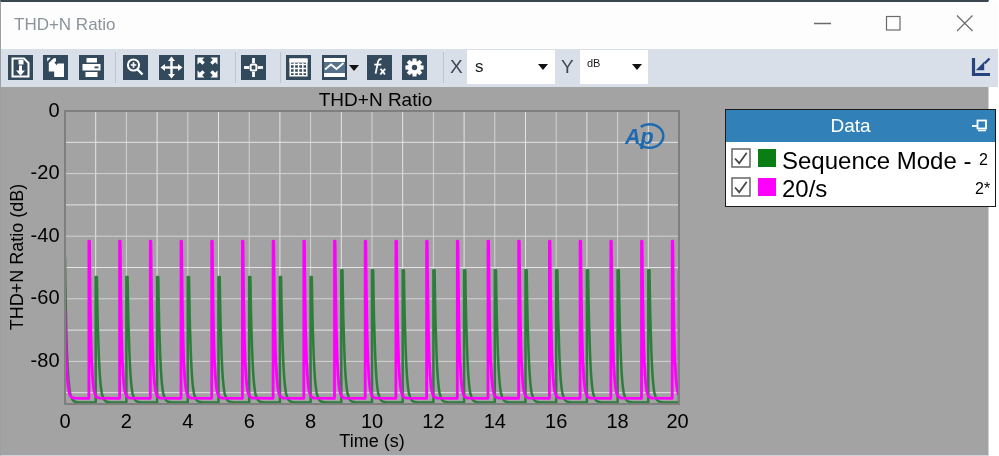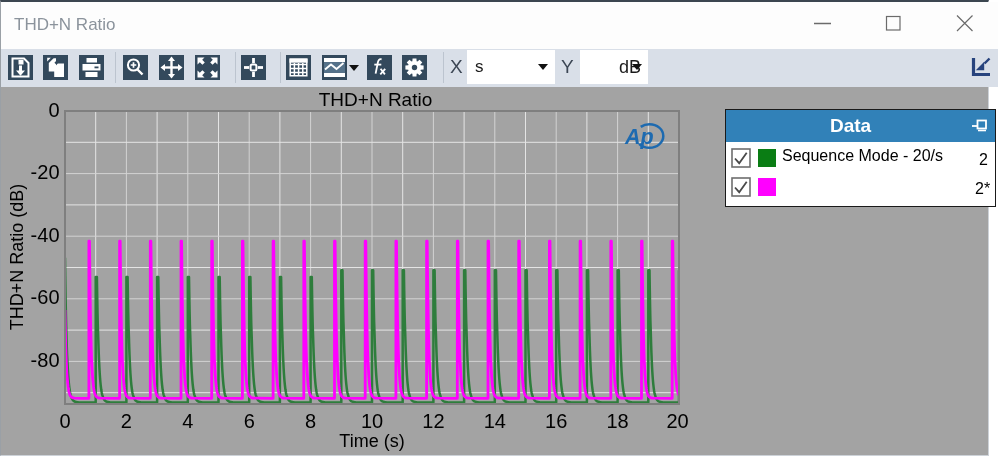--- a/index.html
+++ b/index.html
@@ -110,21 +110,21 @@
       <path d="M 21.60 10.56 L 21.60 14.44 L 18.74 14.64 L 18.43 15.40 L 20.30 17.56 L 17.56 20.30 L 15.40 18.43 L 14.64 18.74 L 14.44 21.60 L 10.56 21.60 L 10.36 18.74 L 9.60 18.43 L 7.44 20.30 L 4.70 17.56 L 6.57 15.40 L 6.26 14.64 L 3.40 14.44 L 3.40 10.56 L 6.26 10.36 L 6.57 9.60 L 4.70 7.44 L 7.44 4.70 L 9.60 6.57 L 10.36 6.26 L 10.56 3.40 L 14.44 3.40 L 14.64 6.26 L 15.40 6.57 L 17.56 4.70 L 20.30 7.44 L 18.43 9.60 L 18.74 10.36 Z" fill="#fff"></path>
 <circle cx="12.5" cy="12.5" r="2.7" fill="#33495c"></circle>
     </svg>
 <div style="position:absolute;left:449px;top:54px;font-size:19px;color:#3c4654;font-weight:normal;">X</div>
 <div style="position:absolute;left:466px;top:48px;width:88px;height:34px;background:#fff;">
   <div style="position:absolute;left:8px;top:7px;font-size:17px;color:#1a1a1a;">s</div>
   <div style="position:absolute;right:7px;top:14px;width:0;height:0;border-left:5px solid transparent;border-right:5px solid transparent;border-top:6px solid #111;"></div>
 </div>
 <div style="position:absolute;left:560px;top:54px;font-size:19px;color:#3c4654;">Y</div>
 <div style="position:absolute;left:579px;top:48px;width:68px;height:34px;background:#fff;">
-  <div style="position:absolute;left:7px;top:7px;font-size:18px;color:#1a1a1a;margin-left:32px;">dB</div>
+  <div style="position:absolute;left:7px;top:7px;font-size:11px;color:#1a1a1a;">dB</div>
   <div style="position:absolute;right:6px;top:14px;width:0;height:0;border-left:5px solid transparent;border-right:5px solid transparent;border-top:6px solid #111;"></div>
 </div>
 <div style="position:absolute;left:348px;top:63px;width:0;height:0;border-left:5px solid transparent;border-right:5px solid transparent;border-top:6px solid #111;"></div>
 <svg style="position:absolute;left:970px;top:55px" width="21" height="20">
 <path d="M2.5 1 v16.5 h16.5" fill="none" stroke="#27437d" stroke-width="3.2"></path>
 <path d="M18.5 1.5 l-5 5" stroke="#27437d" stroke-width="2.4" fill="none"></path>
 <path d="M13.2 4.8 l0 8.4 -8.4 0 z" fill="#27437d"></path>
 </svg>
 
 <svg width="999" height="456" viewBox="0 0 999 456" style="position:absolute;left:0;top:-1px;" font-family="Liberation Sans, sans-serif">
@@ -186,33 +186,33 @@
 <text x="371" y="445.5" font-size="18" text-anchor="middle" fill="#000">Time (s)</text>
 <text x="22" y="256" font-size="18" text-anchor="middle" fill="#000" transform="rotate(-90 22 256)">THD+N Ratio (dB)</text>
 <g>
   <text x="624" y="142.5" font-size="21.5" font-style="italic" font-weight="bold" fill="#1d6ab0">Ap</text>
   <ellipse cx="648.5" cy="135" rx="13.8" ry="11.8" fill="none" stroke="#1d6ab0" stroke-width="2.5" stroke-dasharray="31.3 19.5 40"></ellipse>
 </g>
 </svg>
 
 <div style="position:absolute;left:724px;top:107px;width:271px;height:98px;border:1.5px solid #1a1a1a;background:#fff;">
   <div style="position:absolute;left:0;top:0;right:0;height:32px;background:#3181b8;">
-    <div style="position:absolute;left:0;right:20px;top:5px;text-align:center;font-size:19px;font-weight:bold;color:#fff;">Data</div>
+    <div style="position:absolute;left:0;right:20px;top:5px;text-align:center;font-size:19px;font-weight:normal;color:#fff;">Data</div>
     <div style="position:absolute;right:6px;top:9px;"><svg width="18" height="14">
 <path d="M1 7 h5" stroke="#fff" stroke-width="1.8"></path>
 <rect x="6.5" y="1.5" width="8.5" height="8" fill="none" stroke="#fff" stroke-width="1.8"></rect>
 <path d="M7 11.5 h8" stroke="#fff" stroke-width="1.6"></path>
 </svg></div>
   </div>
   <div style="position:absolute;left:5px;top:38px;"><svg width="20" height="20">
 <rect x="1" y="1" width="18" height="18" fill="#fff" stroke="#6e6e6e" stroke-width="1.6"></rect>
 <path d="M4 10.5 l4.2 4.7 7.5 -10.5" fill="none" stroke="#4a4a4a" stroke-width="1.8"></path>
 </svg></div>
   <div style="position:absolute;left:32px;top:39px;width:18px;height:18px;background:#0a7d14;"></div>
-  <div style="position:absolute;left:56px;top:37px;font-size:16px;color:#000;">Sequence Mode - 20/s</div>
+  <div style="position:absolute;left:56px;top:37px;font-size:24px;color:#000;">Sequence Mode - 20/s</div>
   <div style="position:absolute;left:253px;top:41px;font-size:16px;color:#000;">2</div>
   <div style="position:absolute;left:5px;top:67px;"><svg width="20" height="20">
 <rect x="1" y="1" width="18" height="18" fill="#fff" stroke="#6e6e6e" stroke-width="1.6"></rect>
 <path d="M4 10.5 l4.2 4.7 7.5 -10.5" fill="none" stroke="#4a4a4a" stroke-width="1.8"></path>
 </svg></div>
   <div style="position:absolute;left:32px;top:68px;width:18px;height:18px;background:#ff00ff;"></div>
   <div style="position:absolute;left:249px;top:70px;font-size:16px;color:#000;">2*</div>
 </div>
 </div>
 </body></html>

